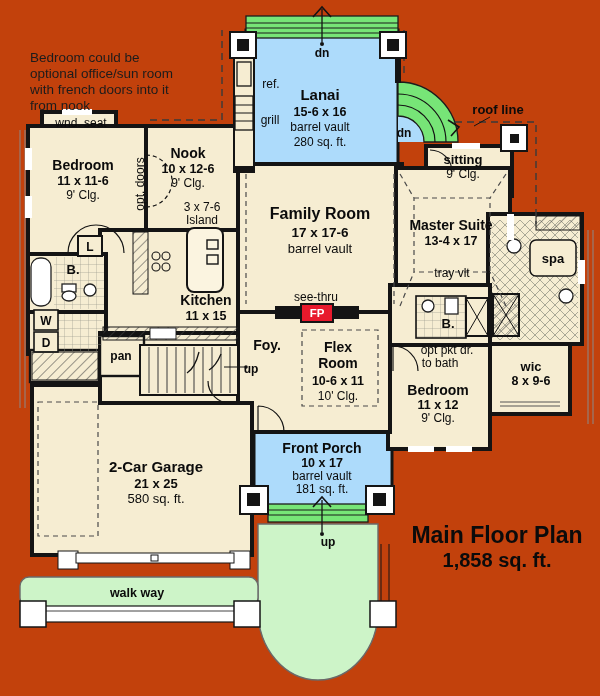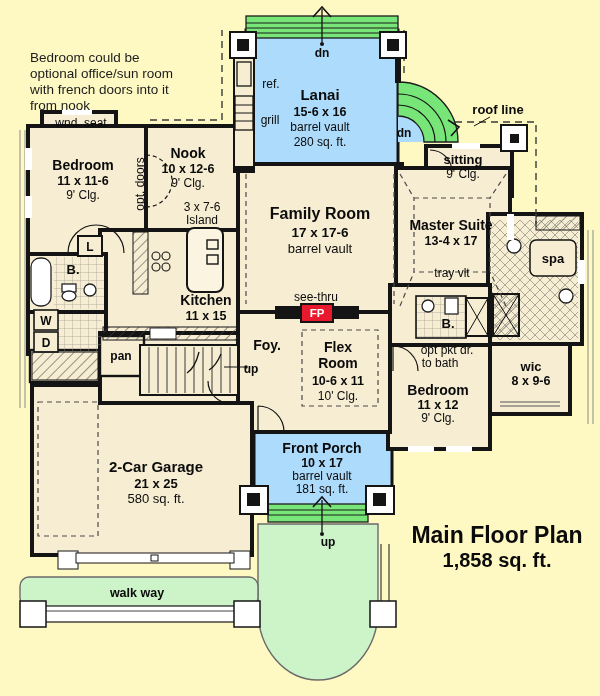--- a/index.html
+++ b/index.html
@@ -1,16 +1,16 @@
 <!DOCTYPE html>
 <html><head>
 <meta charset="utf-8">
 <style>
   html,body{margin:0;padding:0;background:#ffffff;}
-  .page{position:relative;width:600px;height:696px;background:#fef9c3;overflow:hidden;text-align:center;}
+  .page{position:relative;width:600px;height:696px;background:#c2410c;overflow:hidden;text-align:center;}
   svg{display:block;}
   text{font-family:"Liberation Sans","DejaVu Sans",sans-serif;fill:#0b0b0b;}
   .room{fill:#F6EDD2;stroke:#141414;stroke-width:4;stroke-linejoin:miter;}
   .room-thin{fill:#F6EDD2;stroke:#141414;stroke-width:2.4;}
   .blue{fill:#ADDBFB;stroke:#141414;stroke-width:3;}
   .bluefill{fill:#ADDBFB;}
   .green{fill:#77E577;stroke:#1c1c1c;stroke-width:1.3;}
   .lawn{fill:#CDF4C8;stroke:#6a6a6a;stroke-width:1.4;}
   .post{fill:#ffffff;stroke:#141414;stroke-width:2;}
   .post-in{fill:#141414;}

